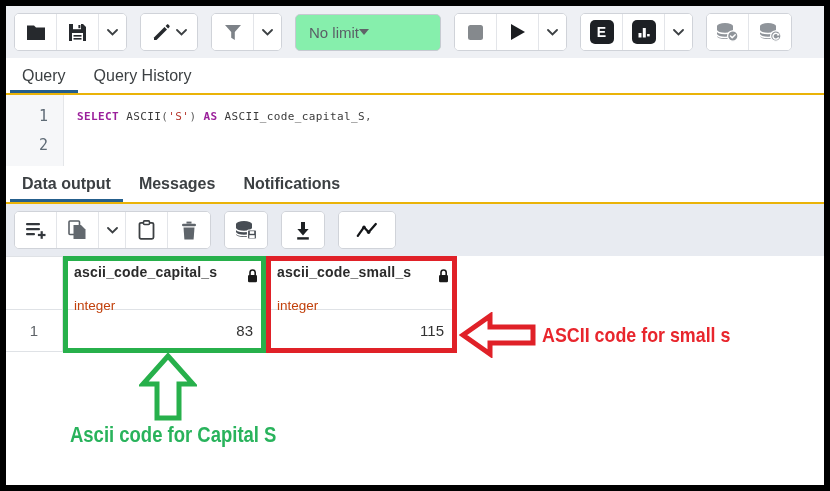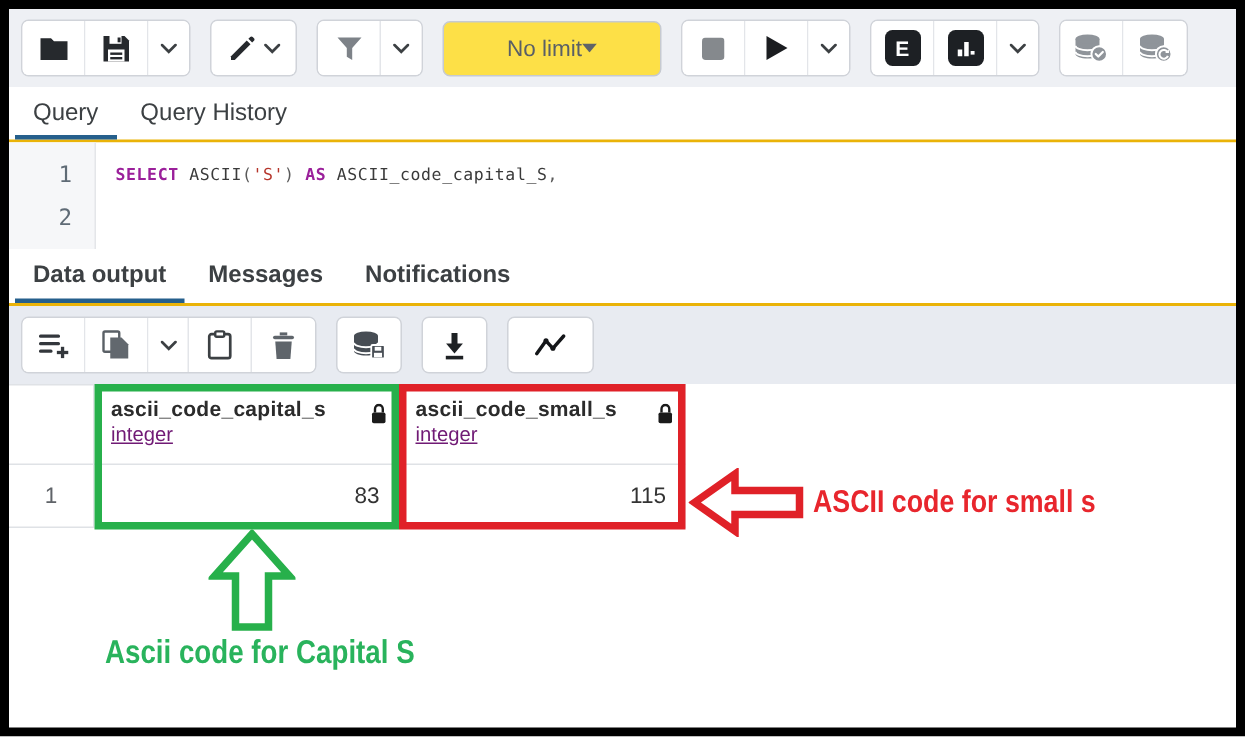--- a/index.html
+++ b/index.html
@@ -7,21 +7,21 @@
   body { font-family:"Liberation Sans", sans-serif; }
   .screen { position:relative; width:830px; height:491px; border:6px solid #000; background:#fff; overflow:hidden; }
 
   
   .toolbar1 { position:absolute; left:0; top:0; width:818px; height:52px; background:#eef0f4; display:flex; align-items:center; padding:0 8px; gap:13px; }
   .btn-group { display:flex; background:#fff; border:1px solid #d0d3d9; border-radius:5px; height:38px; overflow:hidden; }
   .btn { display:flex; align-items:center; justify-content:center; min-width:42px; height:100%; background:#fff; border-right:1px solid #e3e5e9; cursor:pointer; }
   .btn:last-child { border-right:none; }
   .btn.narrow { min-width:27px; }
   .btn.wide { min-width:56px; gap:5px; }
-  .limit-select { display:flex; align-items:center; justify-content:center; width:146px; height:37px; border:1px solid #c6cad1; border-radius:5px; background:#fde047; padding:0 13px; color:#5a5f66; font-size:15px; cursor:pointer; }
+  .limit-select { display:flex; align-items:center; justify-content:flex-start; width:146px; height:37px; border:1px solid #c6cad1; border-radius:5px; background:#86efac; padding:0 13px; color:#5a5f66; font-size:15px; cursor:pointer; }
   .badge-dark { width:24px; height:24px; background:#1d2024; border-radius:5px; color:#fff; font-weight:bold; font-size:14px; display:flex; align-items:center; justify-content:center; }
 
   
   .tabs { position:absolute; left:0; width:818px; background:#fff; display:flex; align-items:stretch; padding-left:2px; border-bottom:2px solid #eab308; }
   .tabs.q { top:52px; height:37px; }
   .tabs.o { top:160px; height:38px;font-weight:bold; }
   .tab { position:relative; display:flex; align-items:center; padding:0 14px; font-size:16px; color:#3c4043; cursor:pointer; }
   .tab.active::after { content:''; position:absolute; left:2px; right:2px; bottom:0; height:3px; background:#255f8c; }
 
   
@@ -41,21 +41,21 @@
   
   .grid { position:absolute; left:0; top:250px; }
   .grid-row { display:flex; }
   .gcell { background:#fff; border-right:1px solid #dfe2e6; border-bottom:1px solid #dfe2e6; }
   .grid-row.hdr .gcell { border-top:1px solid #dfe2e6; height:54px; }
   .grid-row.dat .gcell { height:42px; }
   .gutter-cell { width:57px; }
   .gutter-cell.num { display:flex; align-items:center; justify-content:center; color:#5f6368; font-size:15px; }
   .head-cell { position:relative; padding:7px 26px 0 11px; }
   .col-name { font-size:14px; font-weight:bold; color:#2b2b2b; letter-spacing:0.2px; }
-  .col-type { font-size:13.5px; color:#701a75; margin-top:2px;text-decoration:underline; }
+  .col-type { font-size:13.5px; color:#c2410c; margin-top:18px; }
   .lock { position:absolute; right:7px; top:12px; }
   .val-cell { display:flex; align-items:center; justify-content:flex-end; padding-right:12px; font-size:15px; color:#333; }
 
   
   .hl-box { position:absolute; top:250px; height:97px; pointer-events:none; }
   .hl-box.green { left:57px; width:203px; border:5px solid #27b04b; }
   .hl-box.red { left:260px; width:191px; border:5px solid #e02128; }
   .note { position:absolute; font-weight:bold; white-space:nowrap; transform-origin:left center; }
   .note.green { left:64px; top:416px; color:#29b35c; font-size:22px; transform:scaleX(0.84); }
   .note.red { left:536px; top:317px; color:#e8262d; font-size:21px; transform:scaleX(0.85); }

